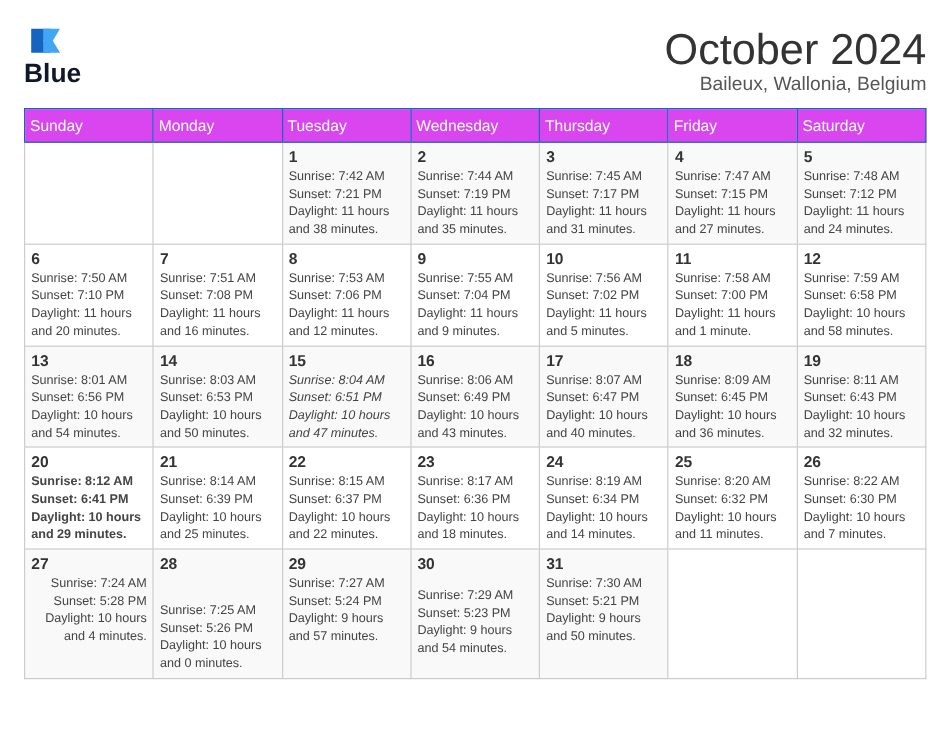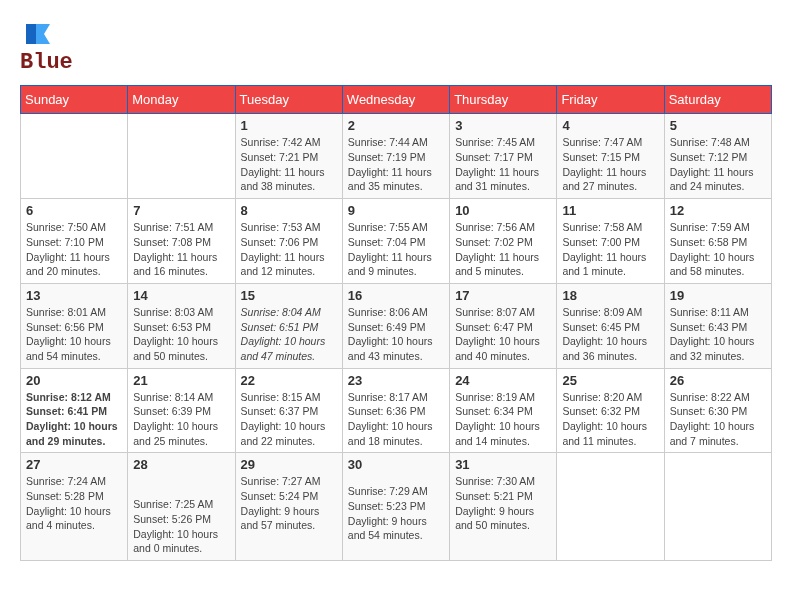--- a/index.html
+++ b/index.html
@@ -19,21 +19,21 @@
     .logo {
       display: flex;
       align-items: center;
     }
     .logo-text {
       font-size: 22px;
       font-weight: bold;
       line-height: 1.1;
     }
     .logo-general { color: #333; }
-    .logo-blue { color: #7f1d1d; font-family: Liberation Mono, monospace; }
+    .logo-blue { color: #0f172a; }
     .logo-icon {
       width: 28px;
       height: 28px;
       margin-left: 2px;
     }
     .title-block {
       text-align: right;
     }
     .month-title {
       font-size: 36px;
@@ -43,21 +43,21 @@
     .location {
       font-size: 16px;
       color: #555;
     }
     table {
       width: 100%;
       border-collapse: collapse;
       font-size: 11px;
     }
     thead th {
-      background-color: #ef4444;
+      background-color: #d946ef;
       color: #fff;
       padding: 6px 4px;
       text-align: left;
       font-size: 13px;
       font-weight: normal;
       border: 1px solid #1565C0;
     }
     tbody td {
       border: 1px solid #ccc;
       vertical-align: top;
@@ -98,20 +98,24 @@
               <polygon points="4,4 20,4 14,14 20,24 4,24" fill="#1565C0"></polygon>
               <polygon points="14,4 28,4 22,14 28,24 14,24" fill="#42A5F5"></polygon>
             </svg>
         </div>
       </div>
       <div class="logo-text" style="margin-top:-4px;">
         <span class="logo-blue">Blue</span>
       </div>
     </div>
   </div>
+  <div class="title-block">
+    <div class="month-title">October 2024</div>
+    <div class="location">Baileux, Wallonia, Belgium</div>
+  </div>
 </div>
 
 <table>
   <thead>
     <tr id="header-row">
     <th>Sunday</th>
         <th>Monday</th>
         <th>Tuesday</th>
         <th>Wednesday</th>
         <th>Thursday</th>
@@ -282,21 +286,21 @@
         <td>
           <span class="day-number">26</span>
           <div class="day-info" style="white-space: pre-line;">Sunrise: 8:22 AM
 Sunset: 6:30 PM
 Daylight: 10 hours and 7 minutes.</div>
         </td>
       </tr>
       <tr>
         <td>
           <span class="day-number">27</span>
-          <div class="day-info" style="white-space: pre-line;">Sunrise: 7:24 AM
+          <div class="day-info" style="white-space: pre-line; text-align: right;">Sunrise: 7:24 AM
 Sunset: 5:28 PM
 Daylight: 10 hours and 4 minutes.</div>
         </td>
         <td>
           <span class="day-number">28</span>
           <div class="day-info" style="white-space: pre-line; margin-top: 25px;">Sunrise: 7:25 AM
 Sunset: 5:26 PM
 Daylight: 10 hours and 0 minutes.</div>
         </td>
         <td>

